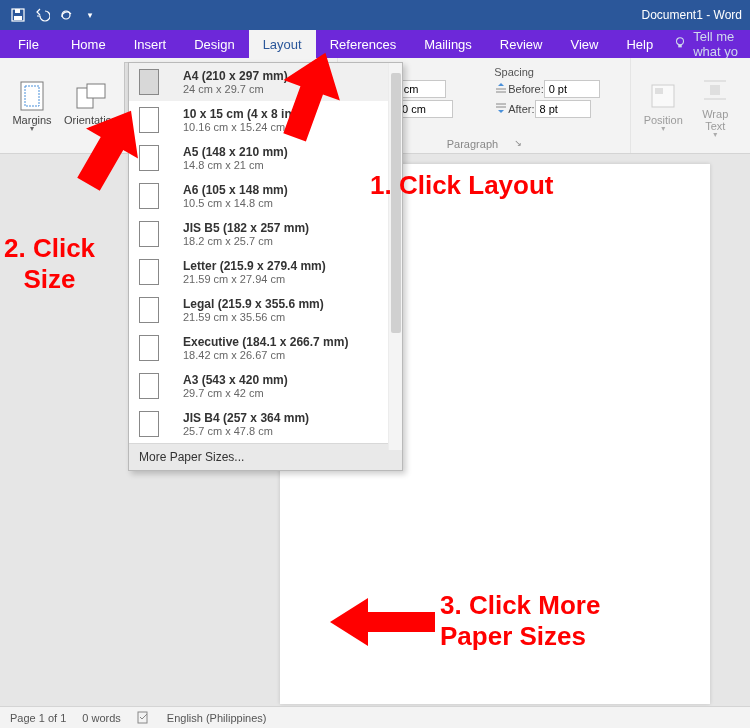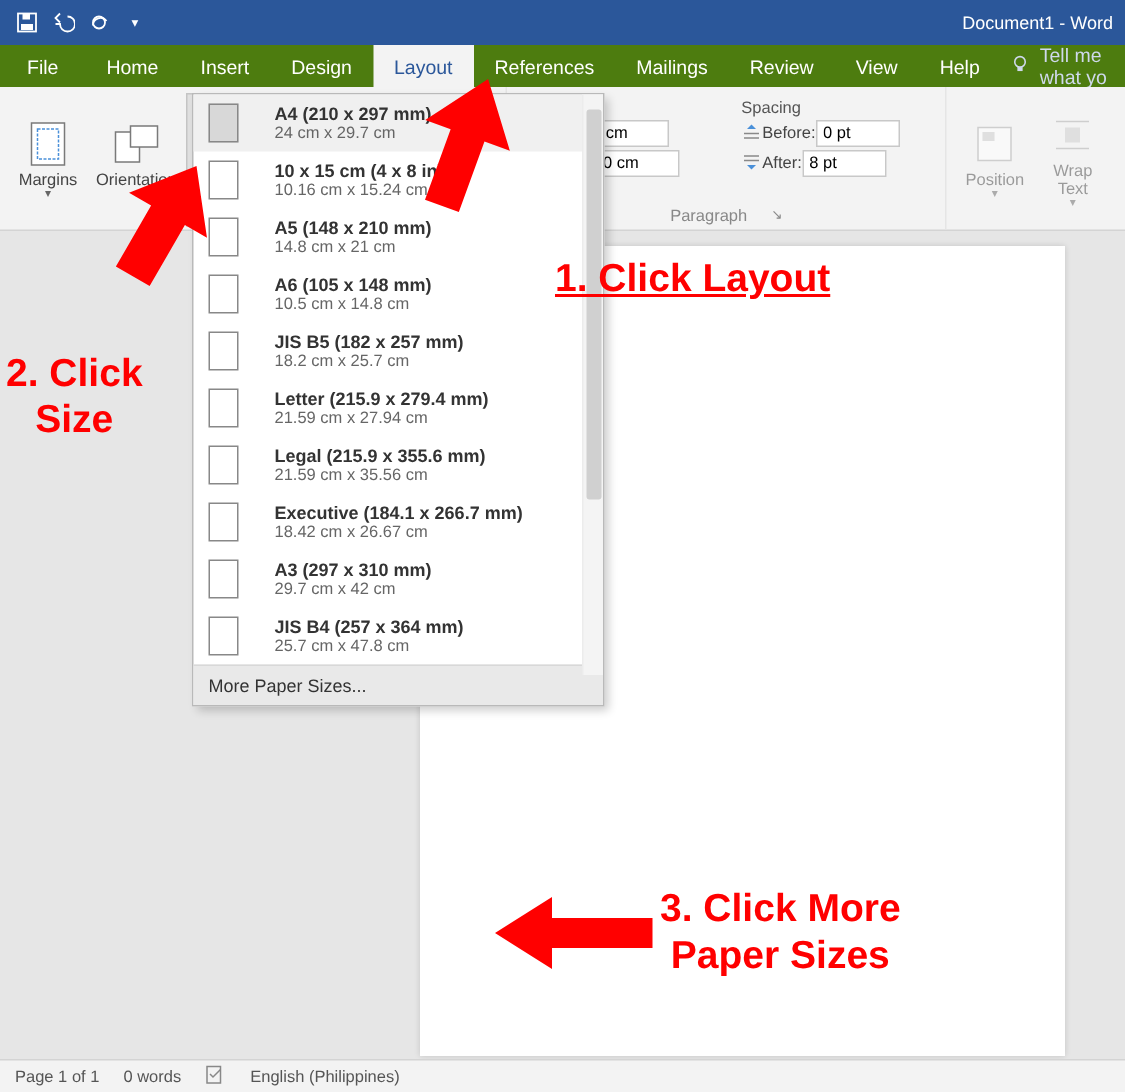--- a/index.html
+++ b/index.html
@@ -1,21 +1,21 @@
 <!DOCTYPE html>
 <html><head>
 <meta charset="utf-8">
 <style>
   * { box-sizing: border-box; margin: 0; padding: 0; font-family: "Segoe UI", Tahoma, sans-serif; -webkit-font-smoothing: antialiased; }
   body { width: 750px; height: 728px; background: #e6e6e6; overflow: hidden; position: relative; }
   .titlebar { height: 30px; background: #2b579a; display: flex; align-items: center; color: #fff; font-size: 12px; }
   .qat { display: flex; gap: 8px; padding: 0 10px; align-items: center; }
   .qat-icon { width: 16px; height: 16px; display: inline-flex; align-items: center; justify-content: center; }
   .doc-title { margin-left: auto; margin-right: 8px; font-size: 12px; }
-  .tabs { height: 28px; background: #4d7c0f; display: flex; align-items: stretch; }
+  .tabs { height: 28px; background: #6d28d9; display: flex; align-items: stretch; }
   .tab { padding: 0 14px; display: flex; align-items: center; color: #fff; font-size: 13px; cursor: pointer; }
   .tab.active { background: #f3f3f3; color: #2b579a; }
   .tab.file { color: #fff; padding: 0 18px; }
   .telllabel { display:flex; align-items:center; color:#cfd9ec; font-size:13px; padding:0 6px; }
   .ribbon { height: 96px; background: #f3f3f3; border-bottom: 1px solid #d4d4d4; display: flex; position: relative; }
   .group { border-right: 1px solid #e5e5e5; padding: 4px 6px 2px; display:flex; flex-direction:column; justify-content:space-between; }
   .bigbtn { display:flex; flex-direction:column; align-items:center; justify-content:center; padding:2px 6px; min-width:52px; }
   .bigbtn .ico { width:32px; height:32px; display:flex; align-items:center; justify-content:center; }
   .bigbtn .lbl { font-size:11px; color:#444; margin-top:2px; text-align:center; }
   .drop-caret { font-size:8px; color:#666; display:block; margin-top:-2px; }
@@ -307,21 +307,21 @@
       <div class="dd-item">
         <div class="page-thumb"></div>
         <div class="dd-text">
           <div class="n">Executive (184.1 x 266.7 mm)</div>
           <div class="s">18.42 cm x 26.67 cm</div>
         </div>
       </div>
       <div class="dd-item">
         <div class="page-thumb"></div>
         <div class="dd-text">
-          <div class="n">A3 (297 x 310 mm)</div>
+          <div class="n">A3 (543 x 420 mm)</div>
           <div class="s">29.7 cm x 42 cm</div>
         </div>
       </div>
       <div class="dd-item">
         <div class="page-thumb"></div>
         <div class="dd-text">
           <div class="n">JIS B4 (257 x 364 mm)</div>
           <div class="s">25.7 cm x 47.8 cm</div>
         </div>
       </div>
@@ -345,19 +345,19 @@
 <svg class="arrow" style="left:250px;top:50px;" width="120" height="120">
   <polygon points="60,0 90,40 72,40 72,90 48,90 48,40 30,40" fill="#ff0000" transform="rotate(20 60 45)"></polygon>
 </svg>
 <svg class="arrow" style="left:55px;top:105px;" width="110" height="110">
   <polygon points="55,0 85,38 68,38 68,85 42,85 42,38 25,38" fill="#ff0000" transform="rotate(30 55 42)"></polygon>
 </svg>
 <svg class="arrow" style="left:330px;top:592px;" width="110" height="60">
   <polygon points="0,30 38,6 38,20 105,20 105,40 38,40 38,54" fill="#ff0000"></polygon>
 </svg>
 
-<div class="anno big" style="left:370px;top:170px;text-decoration:underline;">1. Click Layout</div>
+<div class="anno big" style="left:370px;top:170px;">1. Click Layout</div>
 <div class="anno big" style="left:4px;top:233px;text-align:center;">
   <span>2. Click</span><br><span>Size</span>
 </div>
-<div class="anno big" style="left:440px;top:590px;text-align:center;">
+<div class="anno big" style="left:440px;top:590px;">
   <span>3. Click More</span><br><span>Paper Sizes</span>
 </div>
 
 </body></html>

